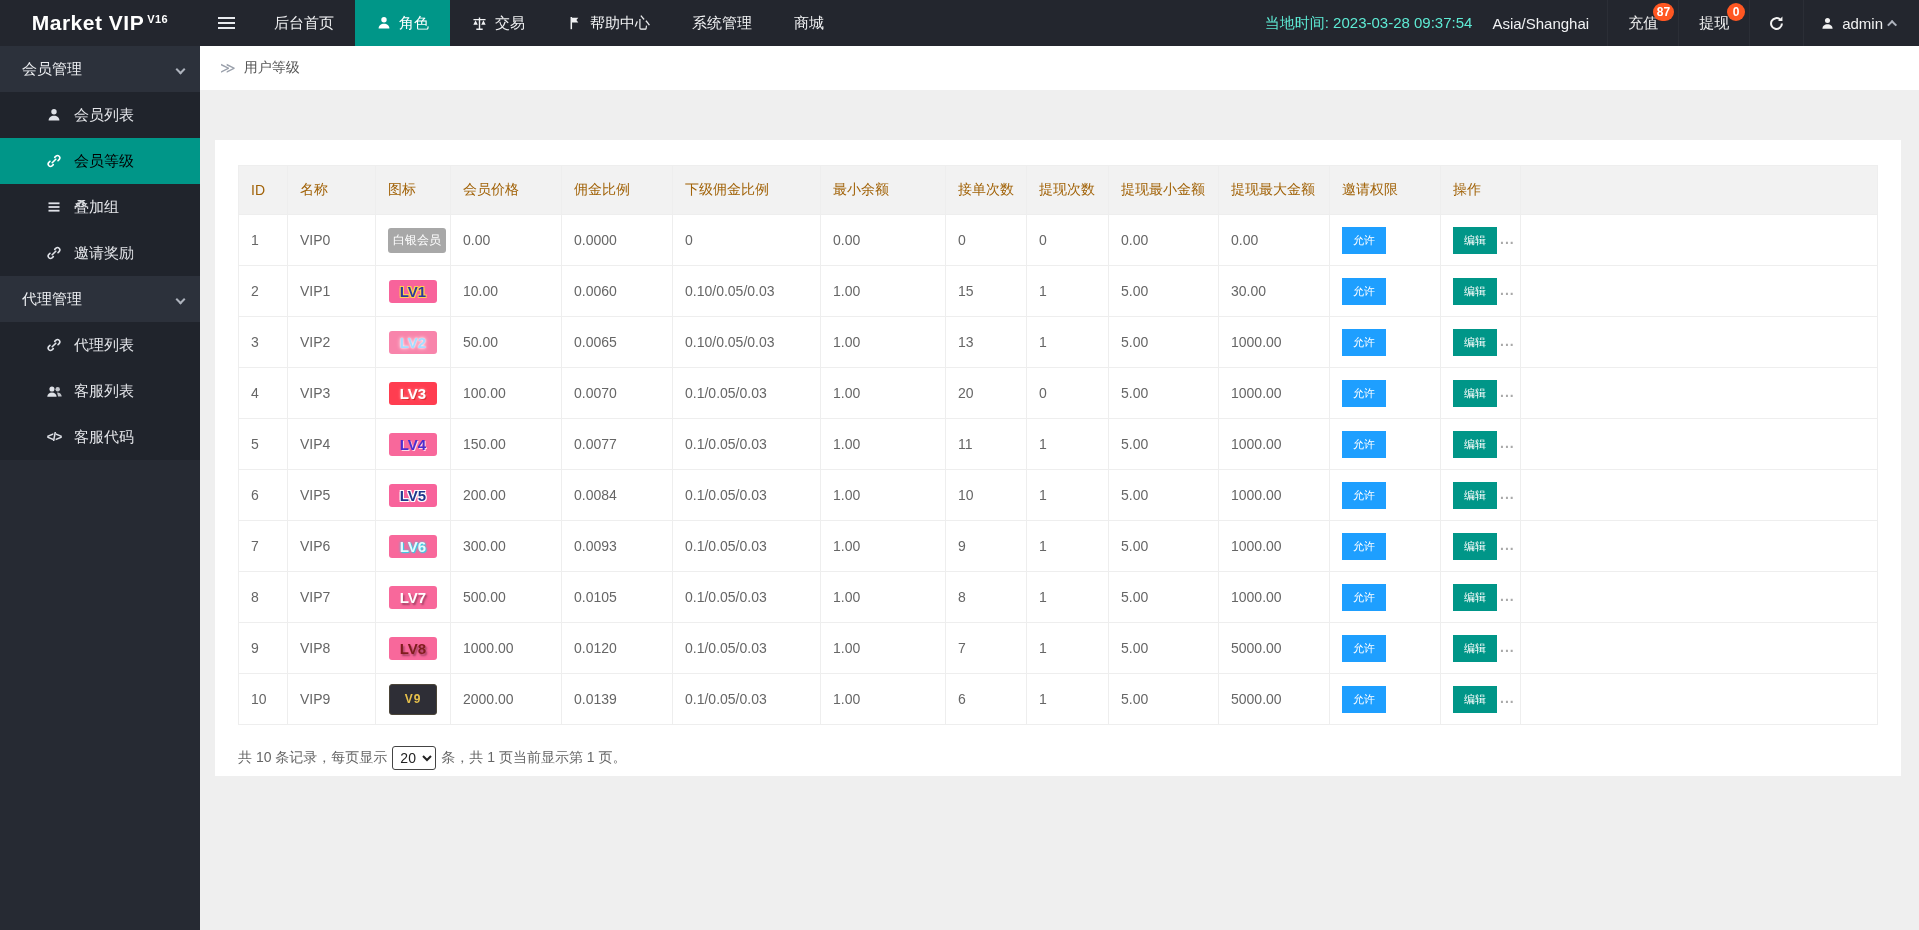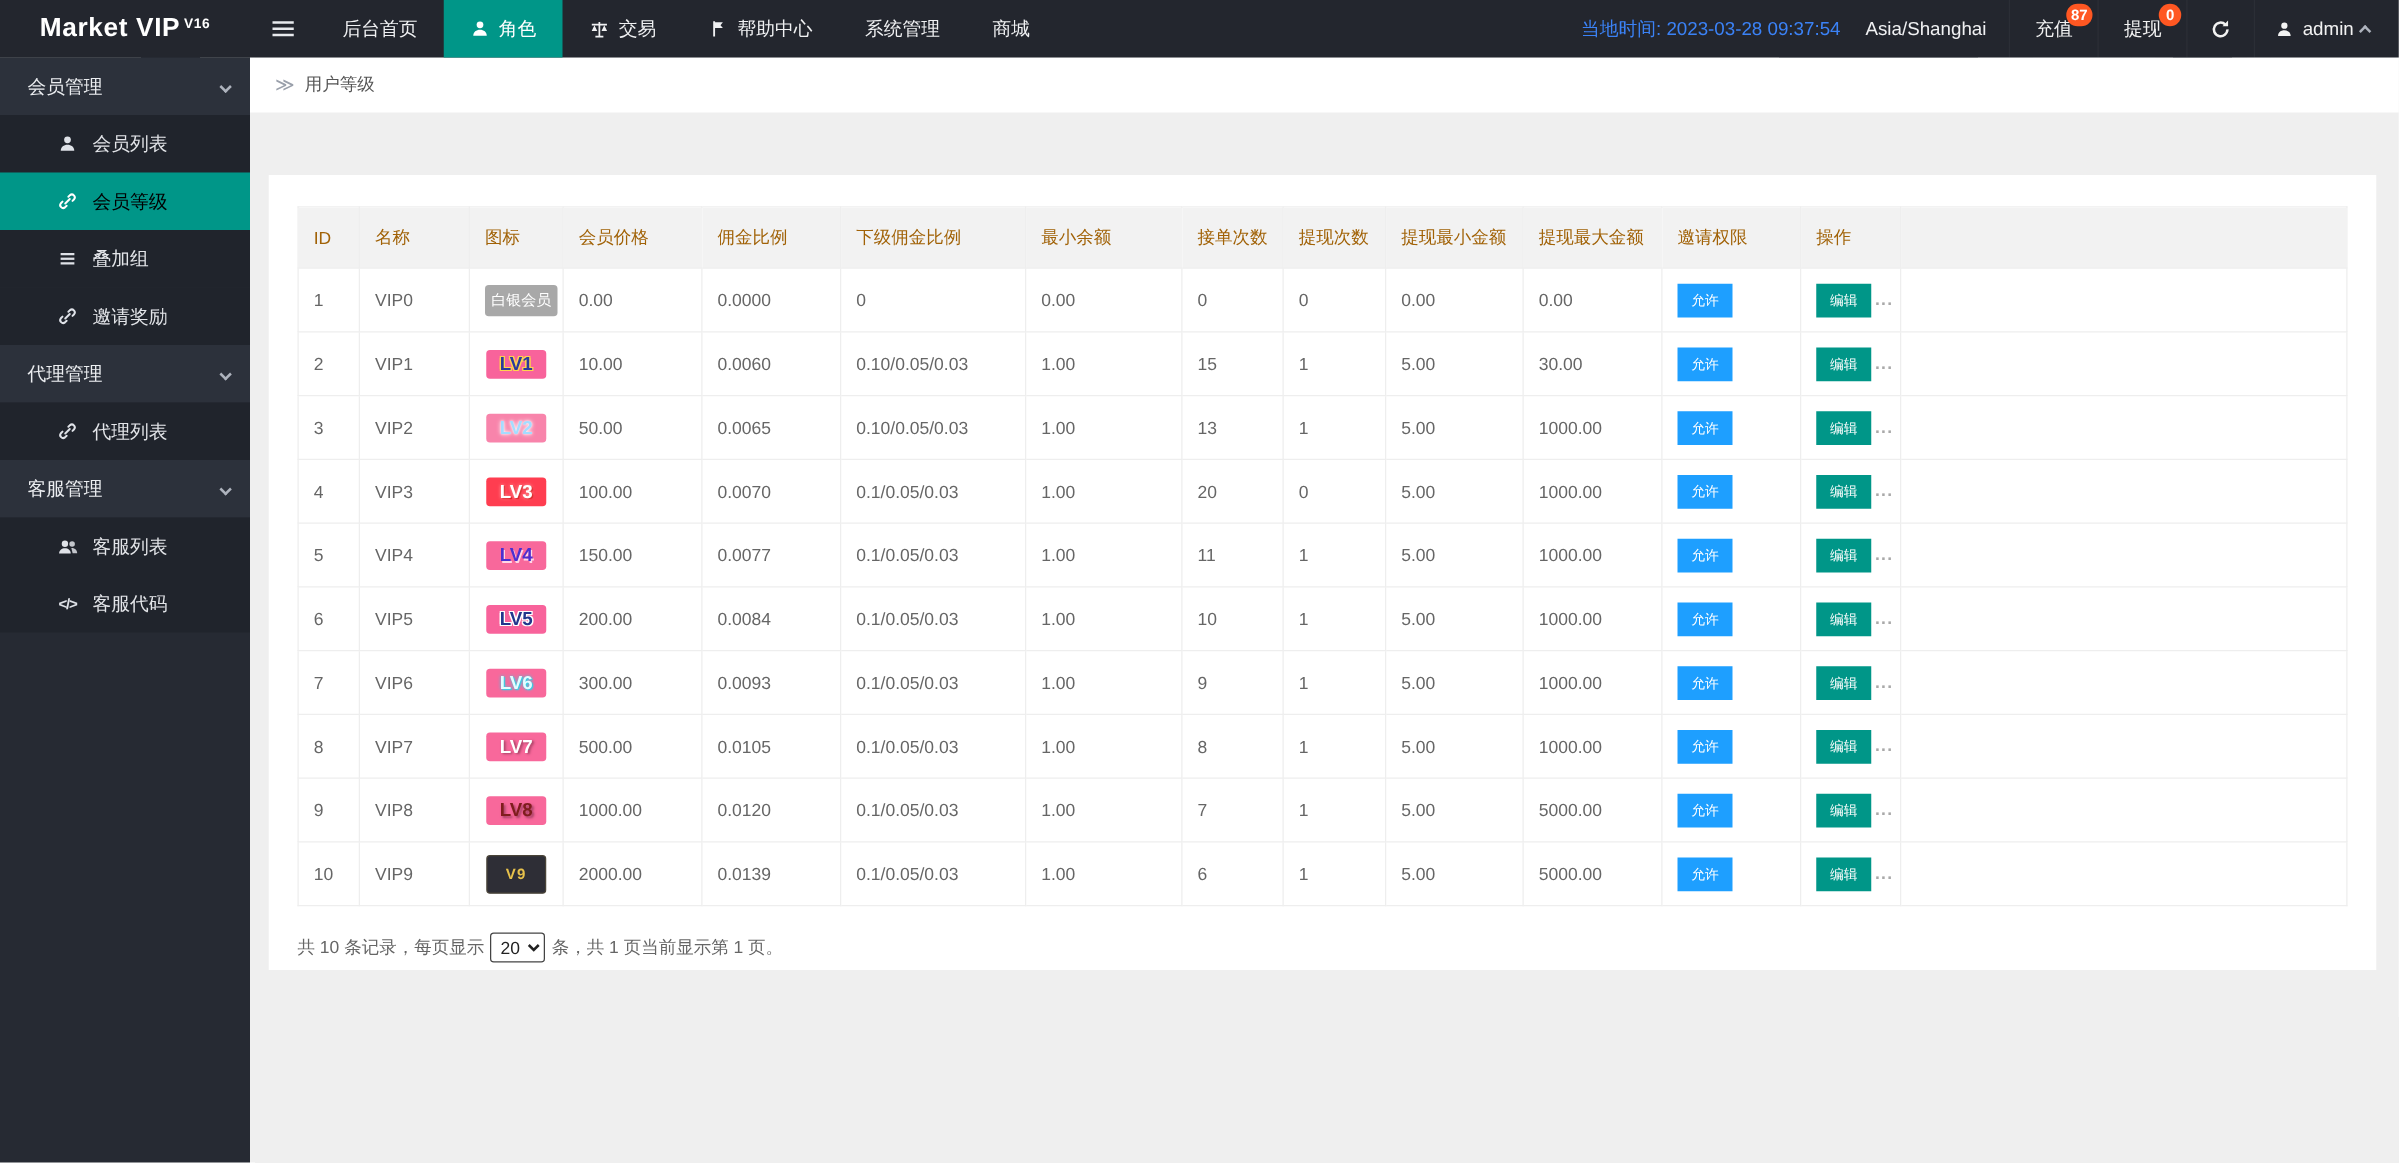--- a/index.html
+++ b/index.html
@@ -22,21 +22,21 @@
   .bars { display: inline-block; }
   .bars i { display: block; width: 17px; height: 2px; background: #e8eaee; margin: 3px 0; }
   .nav { display: flex; align-items: stretch; }
   .nav-item {
     display: flex; align-items: center; gap: 7px; padding: 0 21px;
     font-size: 15px; color: #f0f1f3; cursor: pointer; white-space: nowrap;
   }
   .nav-item.active { background: #009688; color: #fff; }
   .nav-item svg { display: block; }
   .tb-right { margin-left: auto; display: flex; align-items: stretch; }
-  .tb-time { display: flex; align-items: center; font-size: 15px; padding: 16px 14px; color: #3b82f6; }
+  .tb-time { display: flex; align-items: center; font-size: 15px; padding: 16px 14px; color: #5eead4; }
   .tb-tz { display: flex; align-items: center; font-size: 15px; padding: 0 18px 0 6px; color: #f0f1f3; }
   .tb-badge-item {
     position: relative; display: flex; align-items: center; padding: 14px 20px;
     font-size: 15px; cursor: pointer; border-left: 1px solid rgba(255,255,255,.04);
   }
   .num-badge {
     position: absolute; top: 3px; right: 4px; background: #ff5722; color: #fff;
     font-size: 12px; min-width: 18px; height: 18px; line-height: 18px;
     border-radius: 9px; text-align: center; padding: 0 4px; font-weight: bold;
   }
@@ -254,24 +254,20 @@
     <span class="grow">代理管理</span>
     <span class="chev down"></span>
   </div>
   <div class="side-item child">
     <span class="sicon">
         <svg width="16" height="16" viewBox="0 0 16 16">
           <use href="#ic-link"></use>
         </svg>
       </span>
     <span>代理列表</span>
-  </div>
-  <div class="side-item group">
-    <span class="grow">客服管理</span>
-    <span class="chev down"></span>
   </div>
   <div class="side-item child">
     <span class="sicon">
         <svg width="17" height="17" viewBox="0 0 16 16">
           <use href="#ic-users"></use>
         </svg>
       </span>
     <span>客服列表</span>
   </div>
   <div class="side-item child">

